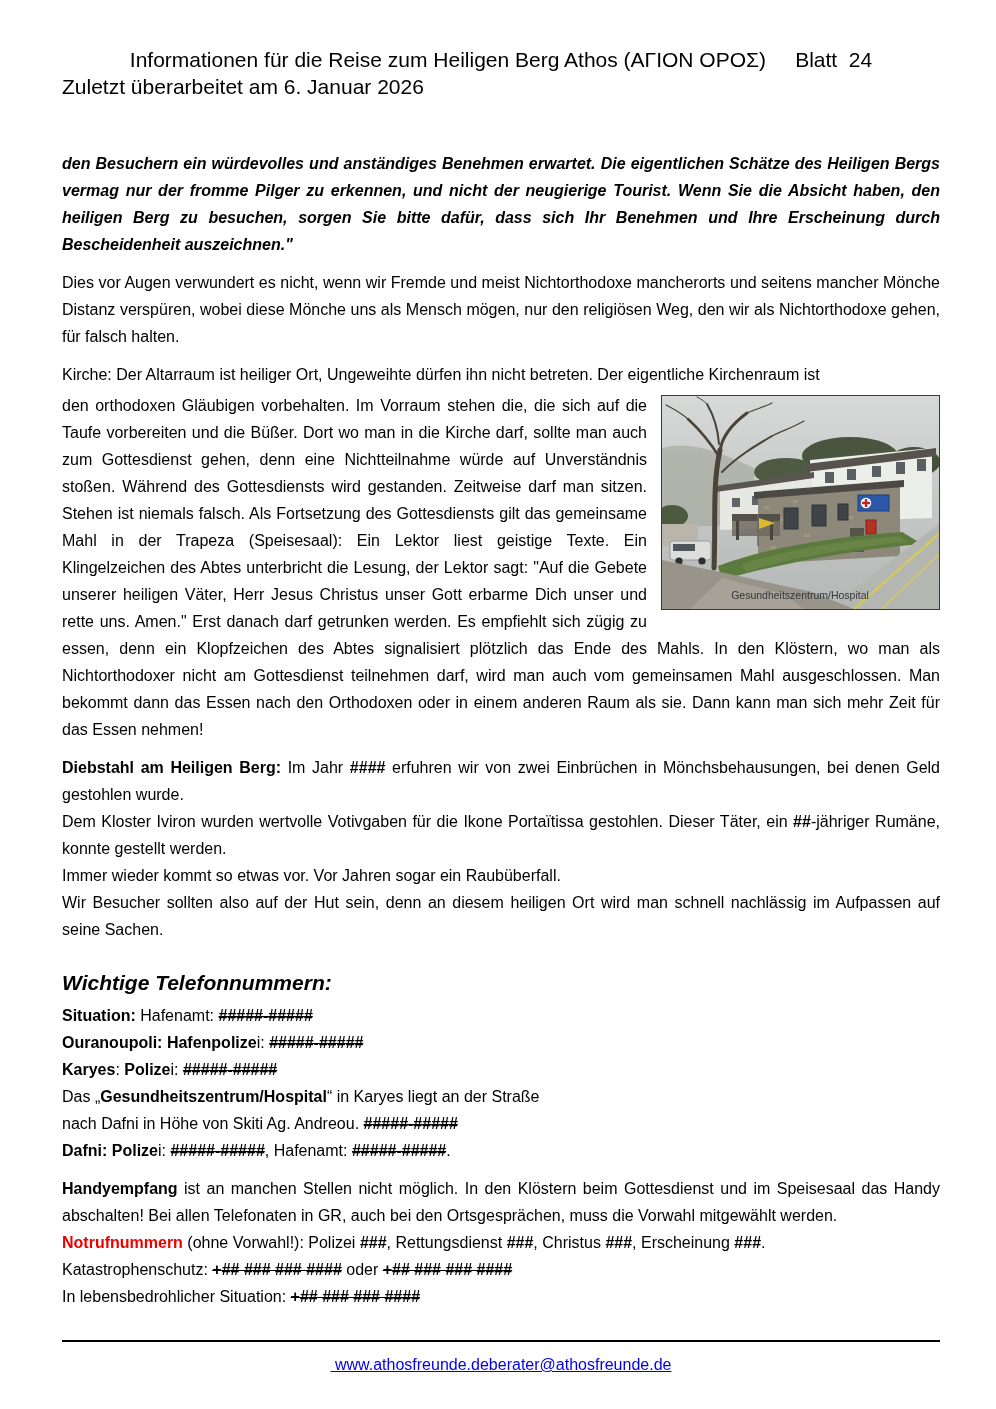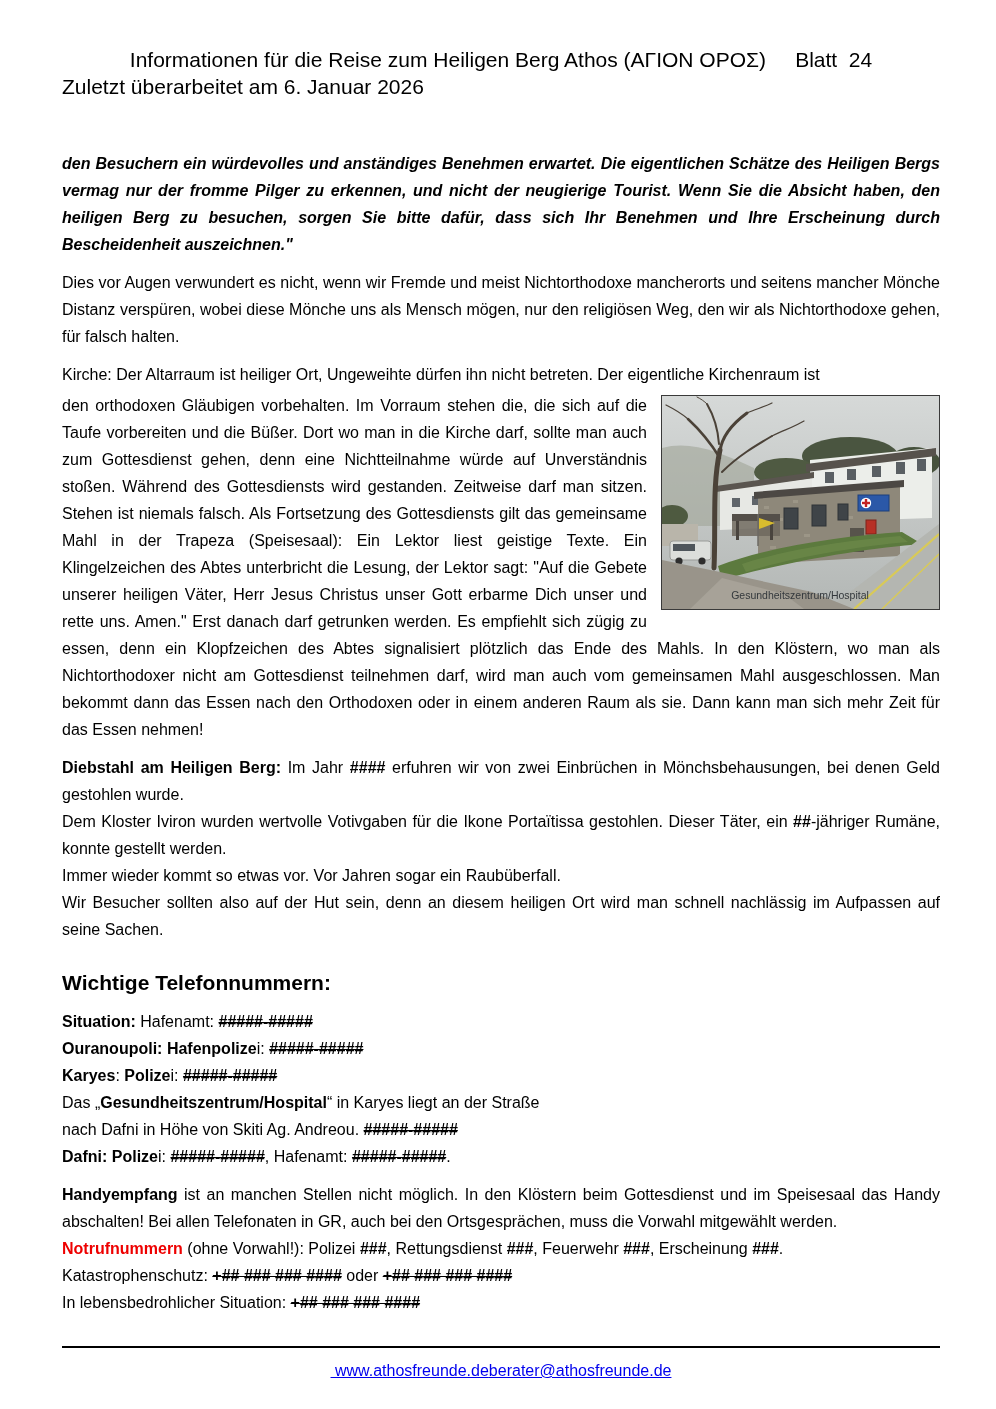--- a/index.html
+++ b/index.html
@@ -12,21 +12,21 @@
   }
   .page{box-sizing:border-box;width:996px;height:1409px;padding:46px 56px 0 62px;background:#fff;}
   .doc-title{font-size:21px;line-height:27px;text-align:center;white-space:pre-wrap;}
   .doc-subtitle{font-size:21px;line-height:27px;text-align:left;margin-bottom:50px;}
   p.body-par{line-height:27px;margin:0 0 11px 0;text-align:justify;white-space:pre-wrap;}
   p.body-par.nojust{text-align:left;}
   .bi{font-weight:700;font-style:italic;}
   .b{font-weight:700;}
   .red{color:#ee0000;font-weight:700;}
   .num{font-weight:700;text-decoration:line-through;}
-  .section-head{font-size:21px;font-weight:700;line-height:27px;margin:26px 0 12px 0;}
+  .section-head{font-size:21px;font-weight:700;line-height:27px;margin:26px 0 6px 0;font-style:italic;}
   .theft{margin-top:46px;}
   .dafni{margin-top:18px;}
   .handy{margin-top:24px;}
   .photo-frame{
     float:right;width:277px;height:213px;
     margin:3px 0 8px 14px;
     border:1px solid #3a3a3a;
     box-sizing:content-box;
   }
   .photo-frame svg{display:block;width:277px;height:213px;}
@@ -159,21 +159,21 @@
 
   <p class="body-par nojust" style="margin-bottom:0;"><span class="b">Situation: </span><span>Hafenamt: </span><span class="num">#####-#####</span><span>
 </span><span class="b">Ouranoupoli: Hafenpolize</span><span>i: </span><span class="num">#####-#####</span><span>
 </span><span class="b">Karyes</span><span>: </span><span class="b">Polize</span><span>i: </span><span class="num">#####-#####</span><span>
 Das „</span><span class="b">Gesundheitszentrum/Hospital</span><span>“ in Karyes liegt an der Straße
 nach Dafni in Höhe von Skiti Ag. Andreou. </span><span class="num">#####-#####</span></p>
 
   <p class="body-par nojust dafni"><span class="b">Dafni: Polize</span><span>i: </span><span class="num">#####-#####</span><span>, Hafenamt: </span><span class="num">#####-#####</span><span>.</span></p>
 
   <p class="body-par handy"><span class="b">Handyempfang</span><span> ist an manchen Stellen nicht möglich. In den Klöstern beim Gottesdienst und im Speisesaal das Handy abschalten! Bei allen Telefonaten in GR, auch bei den Ortsgesprächen, muss die Vorwahl mitgewählt werden.
-</span><span class="red">Notrufnummern</span><span> (ohne Vorwahl!): Polizei </span><span class="b">###</span><span>, Rettungsdienst </span><span class="b">###</span><span>, Feuerwehr </span><span class="b">###</span><span>, Erscheinung </span><span class="b">###</span><span>.
+</span><span class="red">Notrufnummern</span><span> (ohne Vorwahl!): Polizei </span><span class="b">###</span><span>, Rettungsdienst </span><span class="b">###</span><span>, Christus </span><span class="b">###</span><span>, Erscheinung </span><span class="b">###</span><span>.
 Katastrophenschutz: </span><span class="num">+## ### ### ####</span><span> oder </span><span class="num">+## ### ### ####</span><span>
 In lebensbedrohlicher Situation: </span><span class="num">+## ### ### ####</span></p>
 
   <hr class="rule">
 
 
   <div class="footer-links">
     <a href="#"> www.athosfreunde.de</a>
     <a href="#">berater@athosfreunde.de</a>
   </div>

